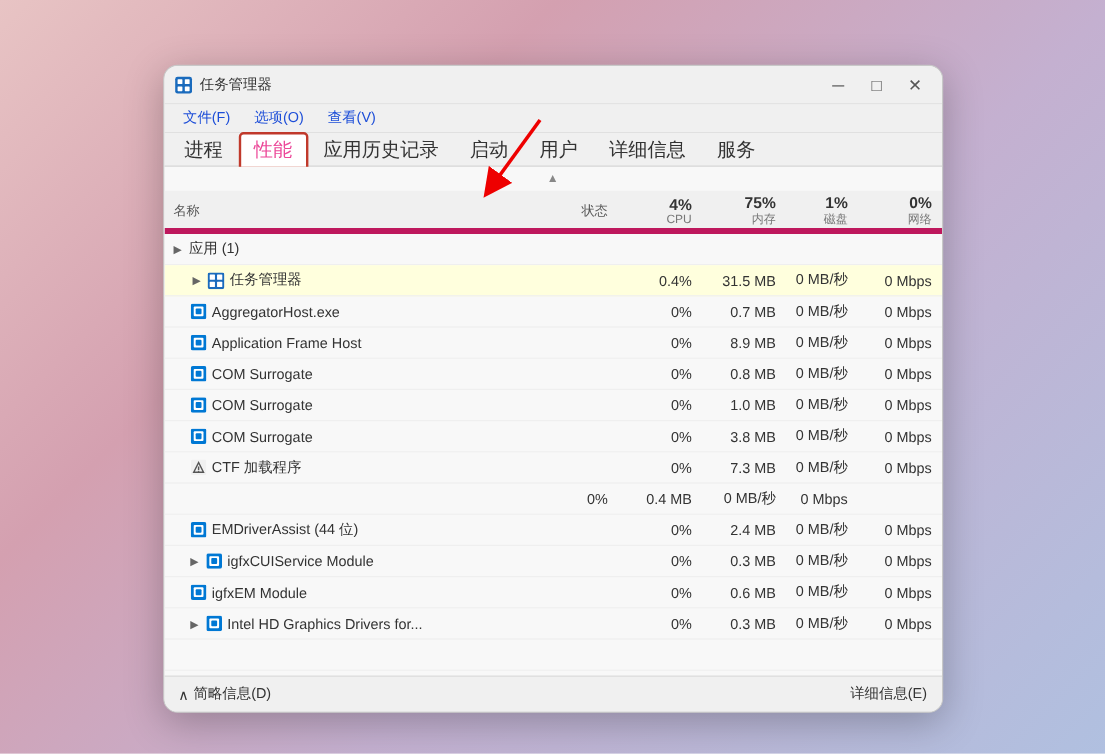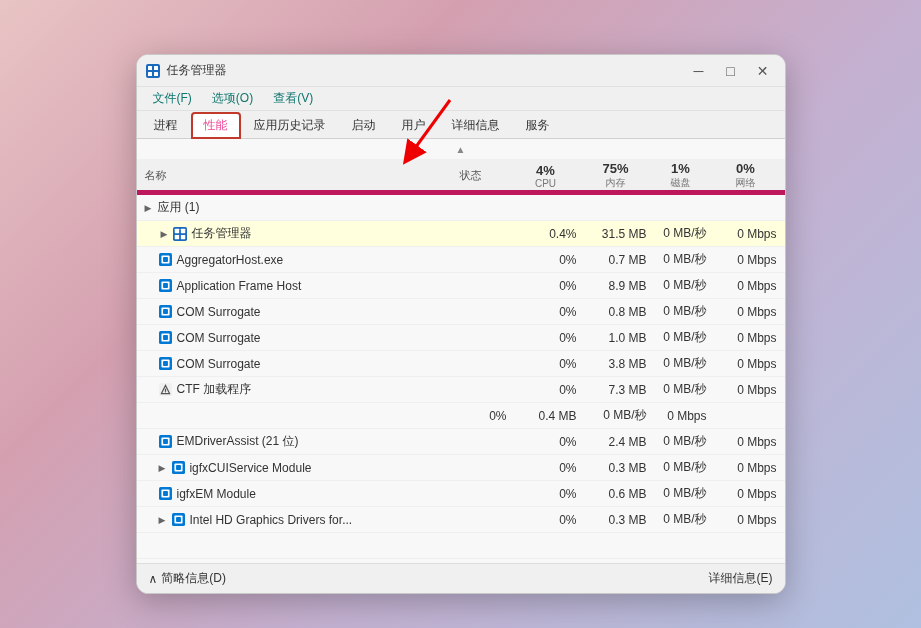--- a/index.html
+++ b/index.html
@@ -76,39 +76,39 @@
       display: flex;
       align-items: center;
       padding: 0 8px;
       gap: 4px;
       border-bottom: 1px solid #e0e0e0;
       flex-shrink: 0;
     }
     .menu-item {
       padding: 2px 8px;
       font-size: 12px;
-      color: #0f766e;
+      color: #1d4ed8;
       cursor: pointer;
       border-radius: 3px;
     }
 
     
     .tab-bar {
       height: 28px;
       background: #f0f0f0;
       display: flex;
       align-items: center;
       padding: 0 4px;
       gap: 0;
       border-bottom: 1px solid #d0d0d0;
       flex-shrink: 0;
     }
     .tab {
       padding: 4px 12px;
-      font-size: 12px;
+      font-size: 16px;
       color: #333;
       cursor: pointer;
       border-radius: 4px 4px 0 0;
       border: 1px solid transparent;
       margin-top: 2px;
     }
     .tab.active {
       background: #ffffff;
       border-color: #d0d0d0 #d0d0d0 #ffffff #d0d0d0;
       color: #ec4899;
@@ -146,21 +146,21 @@
       border-bottom: 5px solid #be185d;
       height: 36px;
       align-items: center;
       padding: 0 4px;
       flex-shrink: 0;
     }
     .col-header {
       font-size: 11px;
       color: #555;
       padding: 2px 4px;
-      text-align: center;
+      text-align: right;
     }
     .col-header.name { text-align: left; }
     .col-header .percent {
       font-size: 13px;
       font-weight: bold;
       color: #333;
       display: block;
     }
     .col-header .label {
       font-size: 10px;
@@ -507,21 +507,21 @@
 
       <div class="table-row bg-row">
         <div class="cell name">
           <span class="process-icon">
             <svg width="13" height="13" viewBox="0 0 16 16">
                 <rect width="16" height="16" rx="2" fill="#0078d4"></rect>
                 <rect x="3" y="3" width="10" height="10" rx="1" fill="white"></rect>
                 <rect x="5" y="5" width="6" height="6" rx="1" fill="#0078d4"></rect>
               </svg>
           </span>
-          <span>EMDriverAssist (21 位)</span>
+          <span>EMDriverAssist (44 位)</span>
         </div>
         <div class="cell"></div>
         <div class="cell">0%</div>
         <div class="cell">2.4 MB</div>
         <div class="cell">0 MB/秒</div>
         <div class="cell">0 Mbps</div>
       </div>
 
       <div class="table-row bg-row">
         <div class="cell name">

